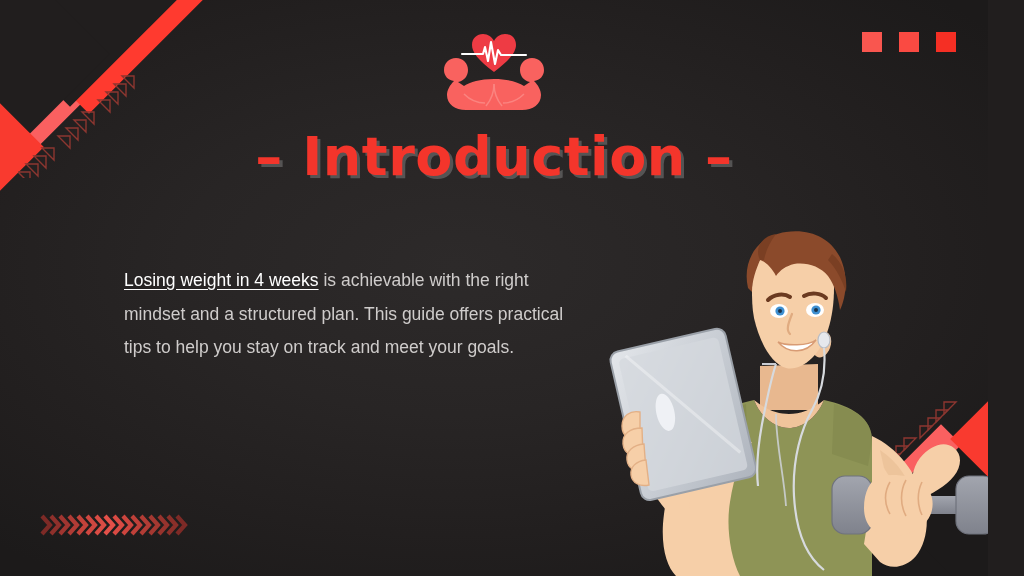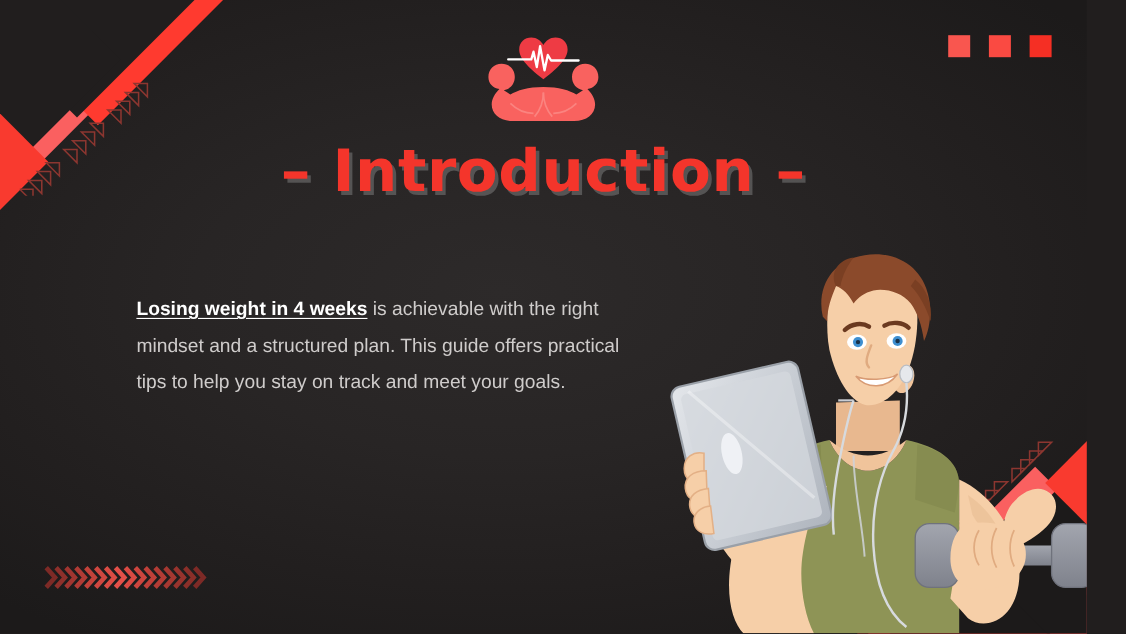--- a/index.html
+++ b/index.html
@@ -129,21 +129,21 @@
   #body-text {
     position:absolute; left:124px; top:264px;
     width:450px;
     font-size:17.5px;
     line-height:33.5px;
     color:#cfcccb;
     font-weight:400;
   }
   #body-text .lead {
     color:#ffffff;
-    font-weight:bold;
+    font-weight:normal;
     text-decoration:underline;
     text-underline-offset:3px;
   }
 
   
   #character {
     position:absolute; left:580px; top:214px;
     width:430px; height:362px;
   }
 </style>

